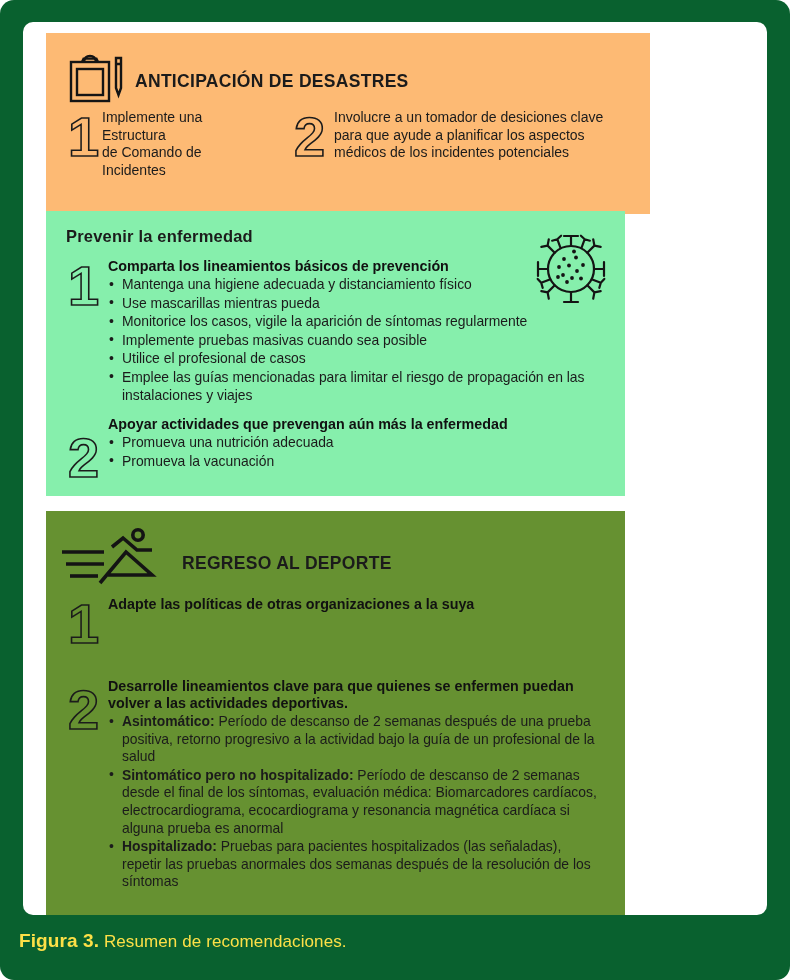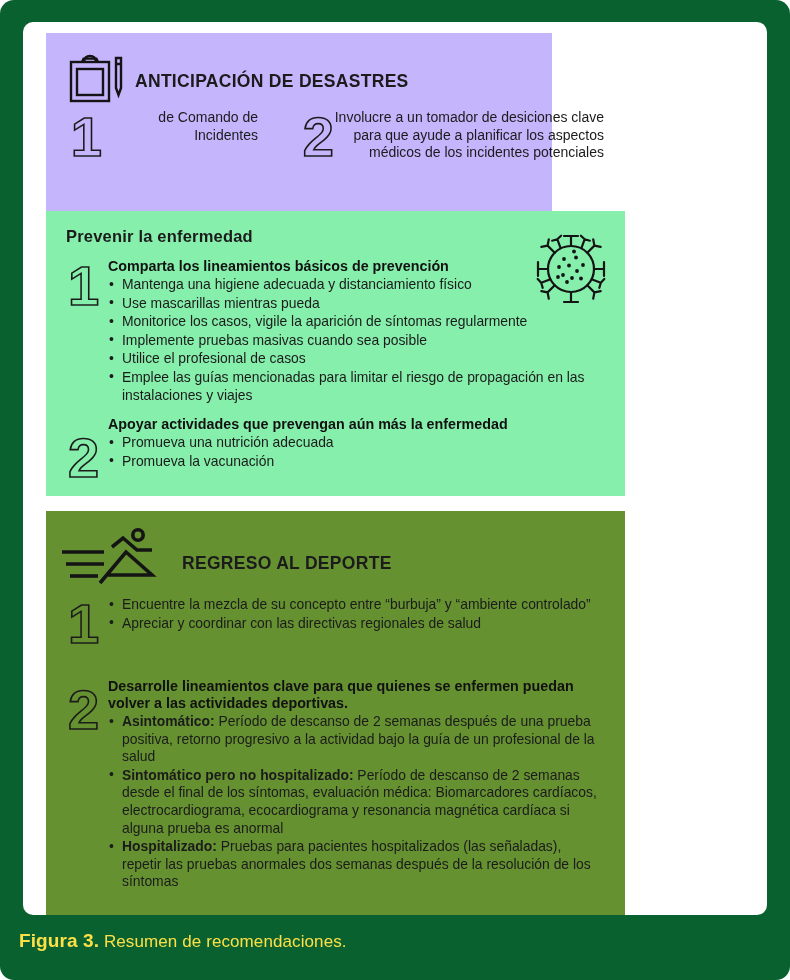--- a/index.html
+++ b/index.html
@@ -58,24 +58,23 @@
   }
 
   
   .panel {
     position: absolute;
     box-sizing: border-box;
   }
   .panel-1 {
     left: 81px;
     top: 11px;
-    width: 506px;
+    width: 604px;
     height: 181px;
-    background: #c4b5fd;
-    text-align: right;
+    background: #fdba74;
   }
   .panel-2 {
     left: 81px;
     top: 189px;
     width: 579px;
     height: 285px;
     background: #86efac;
   }
   .panel-3 {
     left: 81px;
@@ -191,20 +190,21 @@
               <path d="M51 10 h5"></path>
             </g>
           </svg>
         </span>
         <span class="hdr-title caps" style="margin-left:8px;">ANTICIPACIÓN DE DESASTRES</span>
       </div>
 
       <div class="num-block" style="left:22px; top:76px; width:190px;">
         <span class="big-num" style="width:34px;">1</span>
         <span class="num-body">
+          <div class="item-line">Implemente una Estructura</div>
           <div class="item-line">de Comando de Incidentes</div>
         </span>
       </div>
 
       <div class="num-block" style="left:248px; top:76px; width:310px;">
         <span class="big-num" style="width:40px;">2</span>
         <span class="num-body">
           <div class="item-line">Involucre a un tomador de desiciones clave</div>
           <div class="item-line">para que ayude a planificar los aspectos</div>
           <div class="item-line">médicos de los incidentes potenciales</div>
@@ -301,24 +301,21 @@
               <path d="M40 57 L66 26 L92 49 L48 49"></path>
             </g>
           </svg>
         </span>
         <span class="hdr-title caps" style="margin-left:18px; margin-top:8px;">REGRESO AL DEPORTE</span>
       </div>
 
       <div class="num-block" style="left:22px; top:85px; width:540px;">
         <span class="big-num" style="width:40px;">1</span>
         <span class="num-body">
-          <ul class="bullets">
-            <li>Encuentre la mezcla de su concepto entre “burbuja” y “ambiente controlado”</li>
-            <li>Apreciar y coordinar con las directivas regionales de salud</li>
-          </ul>
+          <div class="item-title">Adapte las políticas de otras organizaciones a la suya</div>
         </span>
       </div>
 
       <div class="num-block" style="left:22px; top:167px; width:540px;">
         <span class="big-num" style="width:40px; margin-top:4px;">2</span>
         <span class="num-body">
           <div class="item-title" style="width:492px;">Desarrolle lineamientos clave para que quienes se enfermen puedan volver a las actividades deportivas.</div>
           <ul class="bullets" style="width:492px;">
             <li>
               <b>Asintomático:</b><span> Período de descanso de 2 semanas después de una prueba positiva, retorno progresivo a la actividad bajo la guía de un profesional de la salud</span>

